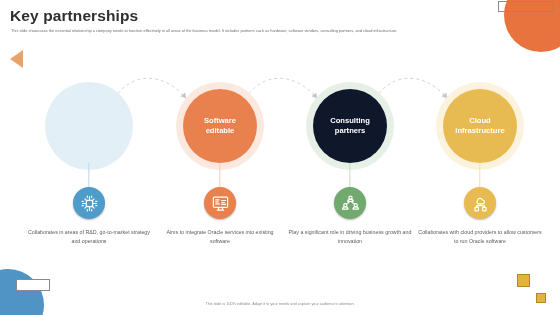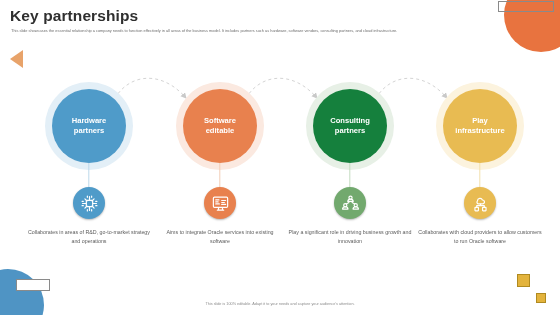--- a/index.html
+++ b/index.html
@@ -256,23 +256,20 @@
           <path d="M0,0 L6,3 L0,6 z" fill="#c9c9c9"></path>
         </marker>
       </defs>
       <path d="M112,46 C125,16 160,10 186,40" fill="none" stroke="#d4d4d4" stroke-width="1" stroke-dasharray="3 3" marker-end="url(#arw)"></path>
       <path d="M243,46 C256,16 291,10 317,40" fill="none" stroke="#d4d4d4" stroke-width="1" stroke-dasharray="3 3" marker-end="url(#arw)"></path>
       <path d="M373,46 C386,16 421,10 447,40" fill="none" stroke="#d4d4d4" stroke-width="1" stroke-dasharray="3 3" marker-end="url(#arw)"></path>
     </svg>
 
     <div class="column col-0">
       <div class="halo" style="background:#e3eff7"></div>
-      <div class="bubble" style="background:#4f9bc9">
-        <span>Hardware partners</span>
-      </div>
       <div class="stem" style="background:#bcd9ea"></div>
       <div class="icon-badge" style="background:#4f9bc9">
         <svg width="19" height="19" viewBox="0 0 24 24" fill="none" stroke="#ffffff" stroke-width="1.5" stroke-linecap="round">
           <rect x="8" y="8" width="8" height="8" rx="1"></rect>
           <path d="M12 3.2v4.4M12 16.4v4.4M3.2 12h4.4M16.4 12h4.4"></path>
           <path d="M6.2 6.2l2.6 2.6M17.8 6.2l-2.6 2.6M6.2 17.8l2.6-2.6M17.8 17.8l-2.6-2.6"></path>
           <path d="M9.3 2.6v1.6M14.7 2.6v1.6M9.3 19.8v1.6M14.7 19.8v1.6"></path>
           <path d="M2.6 9.3h1.6M2.6 14.7h1.6M19.8 9.3h1.6M19.8 14.7h1.6"></path>
         </svg>
       </div>
@@ -291,42 +288,42 @@
           <path d="M9.5 17.2v2.4M14.5 17.2v2.4M8 20.4h8"></path>
           <path d="M6 7.5h4M6 10h3M6 12.5h4.5"></path>
           <path d="M13.5 8.2h5M13.5 10.7h3.4M13.5 13.2h5"></path>
         </svg>
       </div>
       <div class="desc">Aims to integrate Oracle services into existing software</div>
     </div>
 
     <div class="column col-2">
       <div class="halo" style="background:#e7f0e6"></div>
-      <div class="bubble" style="background:#15803d">
+      <div class="bubble" style="background:#0f172a">
         <span>Consulting partners</span>
       </div>
       <div class="stem" style="background:#c3dcc0"></div>
       <div class="icon-badge" style="background:#72a96e">
         <svg width="19" height="19" viewBox="0 0 24 24" fill="none" stroke="#ffffff" stroke-width="1.5" stroke-linecap="round" stroke-linejoin="round">
           <circle cx="12" cy="4.6" r="2"></circle>
           <path d="M8.6 9.4c0-1.9 1.5-2.9 3.4-2.9s3.4 1 3.4 2.9z"></path>
           <circle cx="5.4" cy="14.2" r="2"></circle>
           <path d="M2 19c0-1.9 1.5-2.9 3.4-2.9s3.4 1 3.4 2.9z"></path>
           <circle cx="18.6" cy="14.2" r="2"></circle>
           <path d="M15.2 19c0-1.9 1.5-2.9 3.4-2.9S22 17.1 22 19z"></path>
           <path d="M10 10.8L6.6 12.6M14 10.8l3.4 1.8"></path>
         </svg>
       </div>
       <div class="desc">Play a significant role in driving business growth and innovation</div>
     </div>
 
     <div class="column col-3">
       <div class="halo" style="background:#fcf3de"></div>
       <div class="bubble" style="background:#e8bb52">
-        <span>Play infrastructure</span>
+        <span>Cloud infrastructure</span>
       </div>
       <div class="stem" style="background:#f3e0ad"></div>
       <div class="icon-badge" style="background:#e8bb52">
         <svg width="19" height="19" viewBox="0 0 24 24" fill="none" stroke="#ffffff" stroke-width="1.5" stroke-linecap="round" stroke-linejoin="round">
           <path d="M8.2 8.6a3.2 3.2 0 0 1 6.2-1 2.6 2.6 0 0 1 2.6 2.5 2.3 2.3 0 0 1-2.3 2.3H8.6A2.5 2.5 0 0 1 8.2 8.6z"></path>
           <path d="M12 12.6v2.2M12 14.8H7.2v1.8M12 14.8h4.8v1.8"></path>
           <rect x="5" y="16.8" width="4.4" height="4.4" rx="0.6"></rect>
           <rect x="14.6" y="16.8" width="4.4" height="4.4" rx="0.6"></rect>
         </svg>
       </div>

